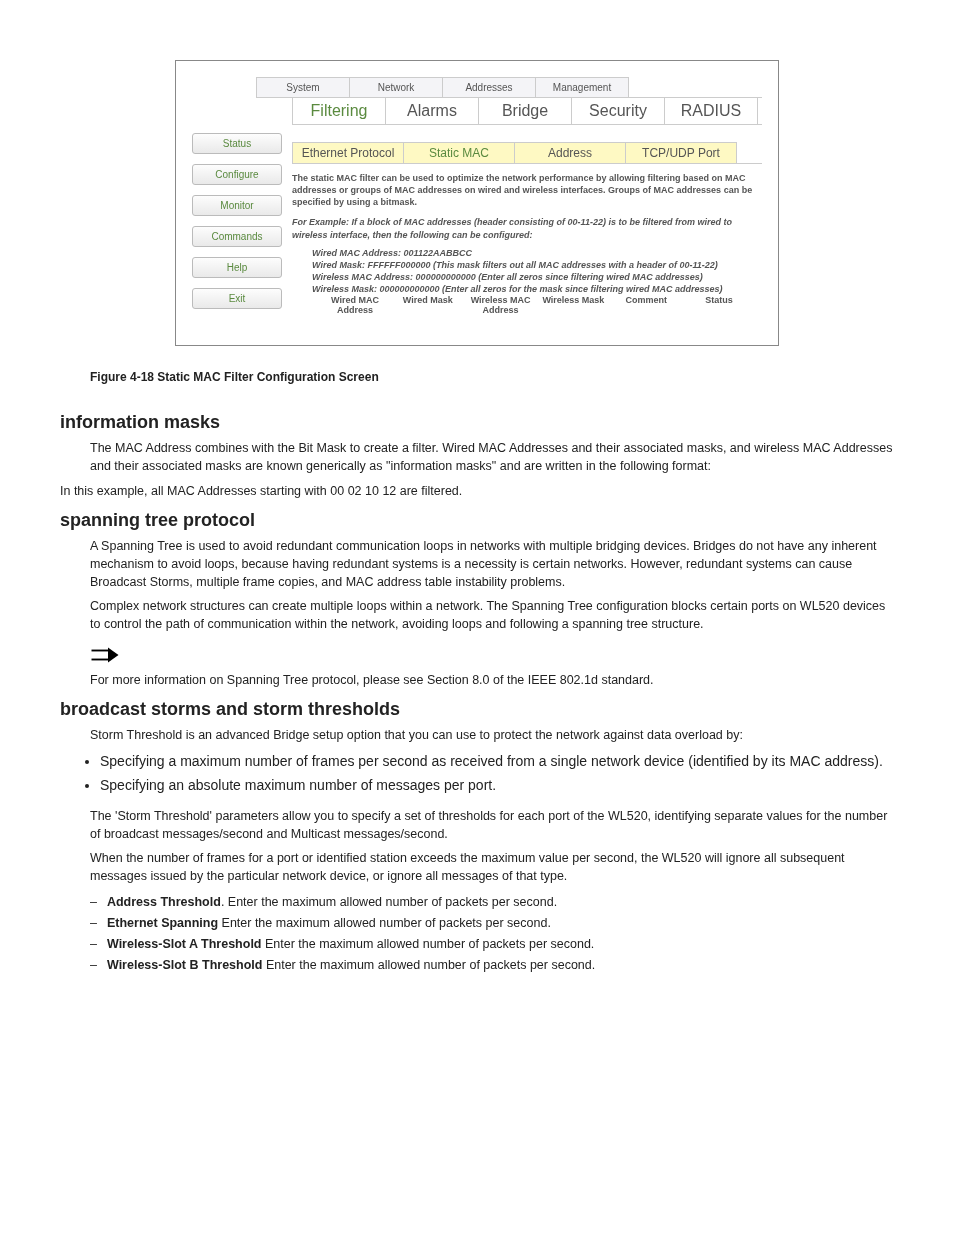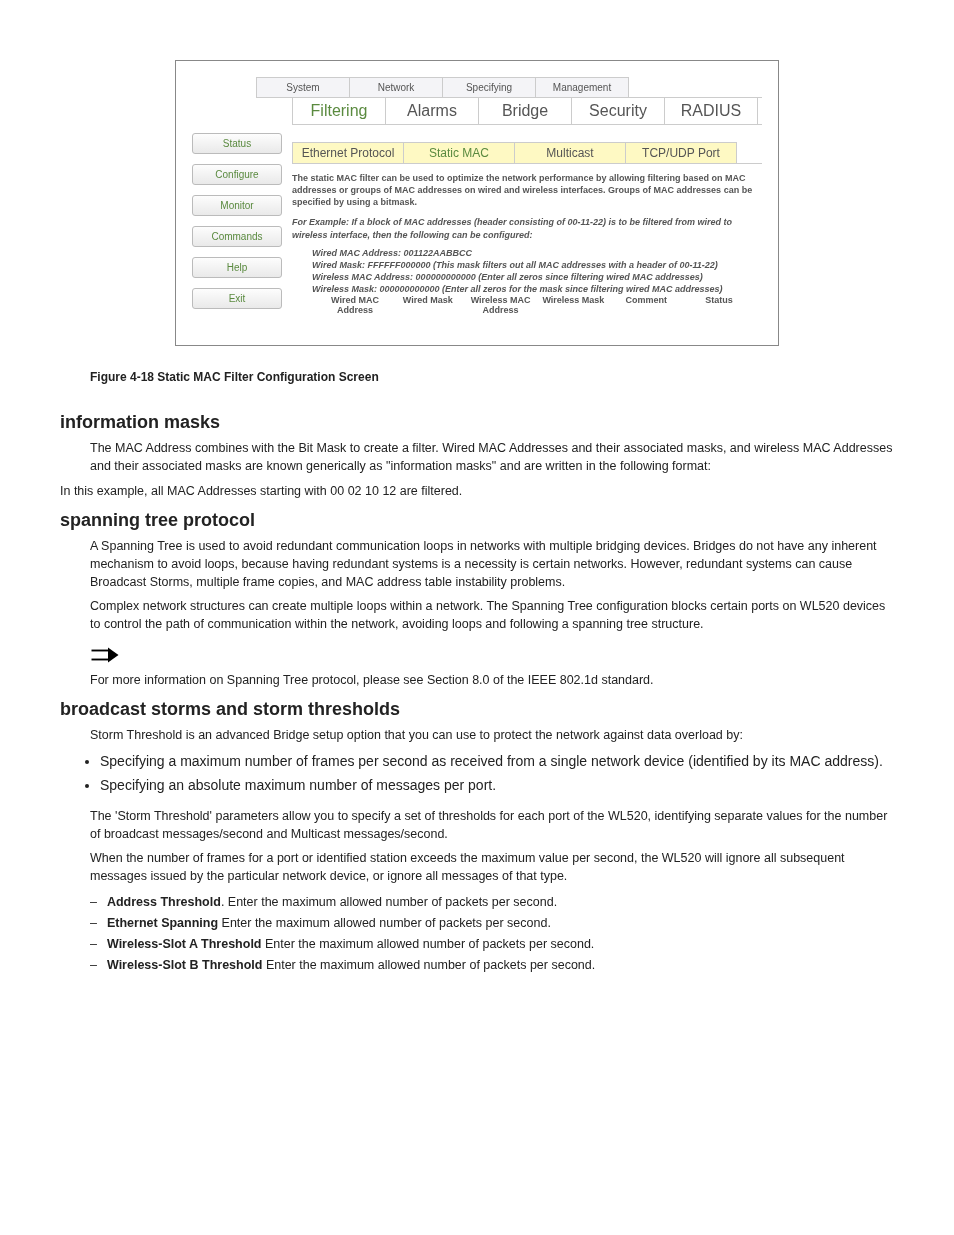--- a/index.html
+++ b/index.html
@@ -189,21 +189,21 @@
 </head>
 <body>
 
 <div class="page">
 
   <div class="screenshot-frame">
 
     <div class="top-row">
       <div class="tab">System</div>
       <div class="tab">Network</div>
-      <div class="tab">Specifying</div>
+      <div class="tab">Addresses</div>
       <div class="tab">Management</div>
     </div>
 
     <div class="sub-row">
       <div class="subtab sel">Filtering</div>
       <div class="subtab">Alarms</div>
       <div class="subtab">Bridge</div>
       <div class="subtab">Security</div>
       <div class="subtab">RADIUS</div>
     </div>
@@ -215,21 +215,21 @@
         <div class="side-btn">Monitor</div>
         <div class="side-btn">Commands</div>
         <div class="side-btn">Help</div>
         <div class="side-btn">Exit</div>
       </div>
 
       <div class="main-panel">
         <div class="subsub-row">
           <div class="subsubtab">Ethernet Protocol</div>
           <div class="subsubtab sel">Static MAC</div>
-          <div class="subsubtab">Multicast</div>
+          <div class="subsubtab">Address</div>
           <div class="subsubtab">TCP/UDP Port</div>
         </div>
 
         <div class="desc-block">
           <div class="bold">The static MAC filter can be used to optimize the network performance by allowing filtering based on MAC addresses or groups of MAC addresses on wired and wireless interfaces. Groups of MAC addresses can be specified by using a bitmask.</div>
           <div style="height:8px"></div>
           <div class="bold ital">For Example: If a block of MAC addresses (header consisting of 00-11-22) is to be filtered from wired to wireless interface, then the following can be configured:</div>
           <div style="height:6px"></div>
           <div class="bold ital indent">Wired MAC Address: 001122AABBCC</div>
           <div class="bold ital indent">Wired Mask: FFFFFF000000 (This mask filters out all MAC addresses with a header of 00-11-22)</div>

